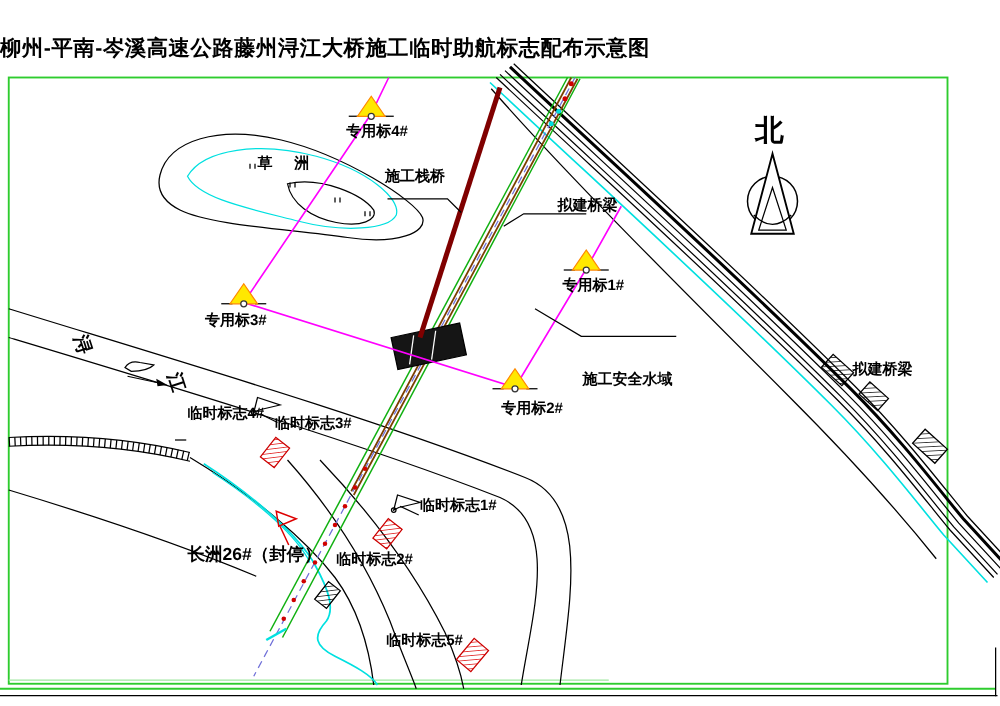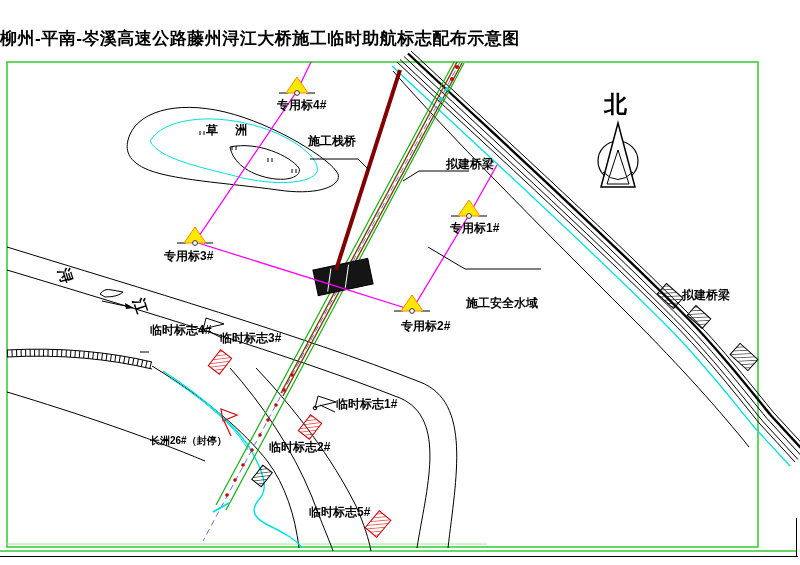--- a/index.html
+++ b/index.html
@@ -183,21 +183,21 @@
   <div class="lbl north" style="left:604px;top:92px;">北</div>
 
   <div class="lbl island" style="left:206px;top:124px;">草 洲</div>
   <div class="lbl rot" style="left:58px;top:268px;font-size:15px;transform:rotate(72deg);">浔</div>
   <div class="lbl rot" style="left:133px;top:298px;font-size:15px;transform:rotate(72deg);">江</div>
   <div class="lbl" style="left:682px;top:289px;">拟建桥梁</div>
 
   <div class="lbl" style="left:308px;top:135px;">施工栈桥</div>
   <div class="lbl" style="left:420px;top:158px;margin-left:26px;">拟建桥梁</div>
   <div class="lbl" style="left:466px;top:256px;margin-top:41px;">施工安全水域</div>
-  <div class="lbl" style="left:150px;top:436px;font-size:10px;">长洲26#（封停）</div>
+  <div class="lbl" style="left:150px;top:436px;font-size:14px;">长洲26#（封停）</div>
 
   <div class="lbl" style="left:450px;top:222px;">专用标1#</div>
   <div class="lbl" style="left:401px;top:320px;">专用标2#</div>
   <div class="lbl" style="left:164px;top:250px;">专用标3#</div>
   <div class="lbl" style="left:258px;top:99px;margin-left:19px;">专用标4#</div>
 
   <div class="lbl" style="left:336px;top:398px;">临时标志1#</div>
   <div class="lbl" style="left:269px;top:441px;text-align:center;">临时标志2#</div>
   <div class="lbl" style="left:220px;top:332px;">临时标志3#</div>
   <div class="lbl" style="left:150px;top:324px;">临时标志4#</div>

